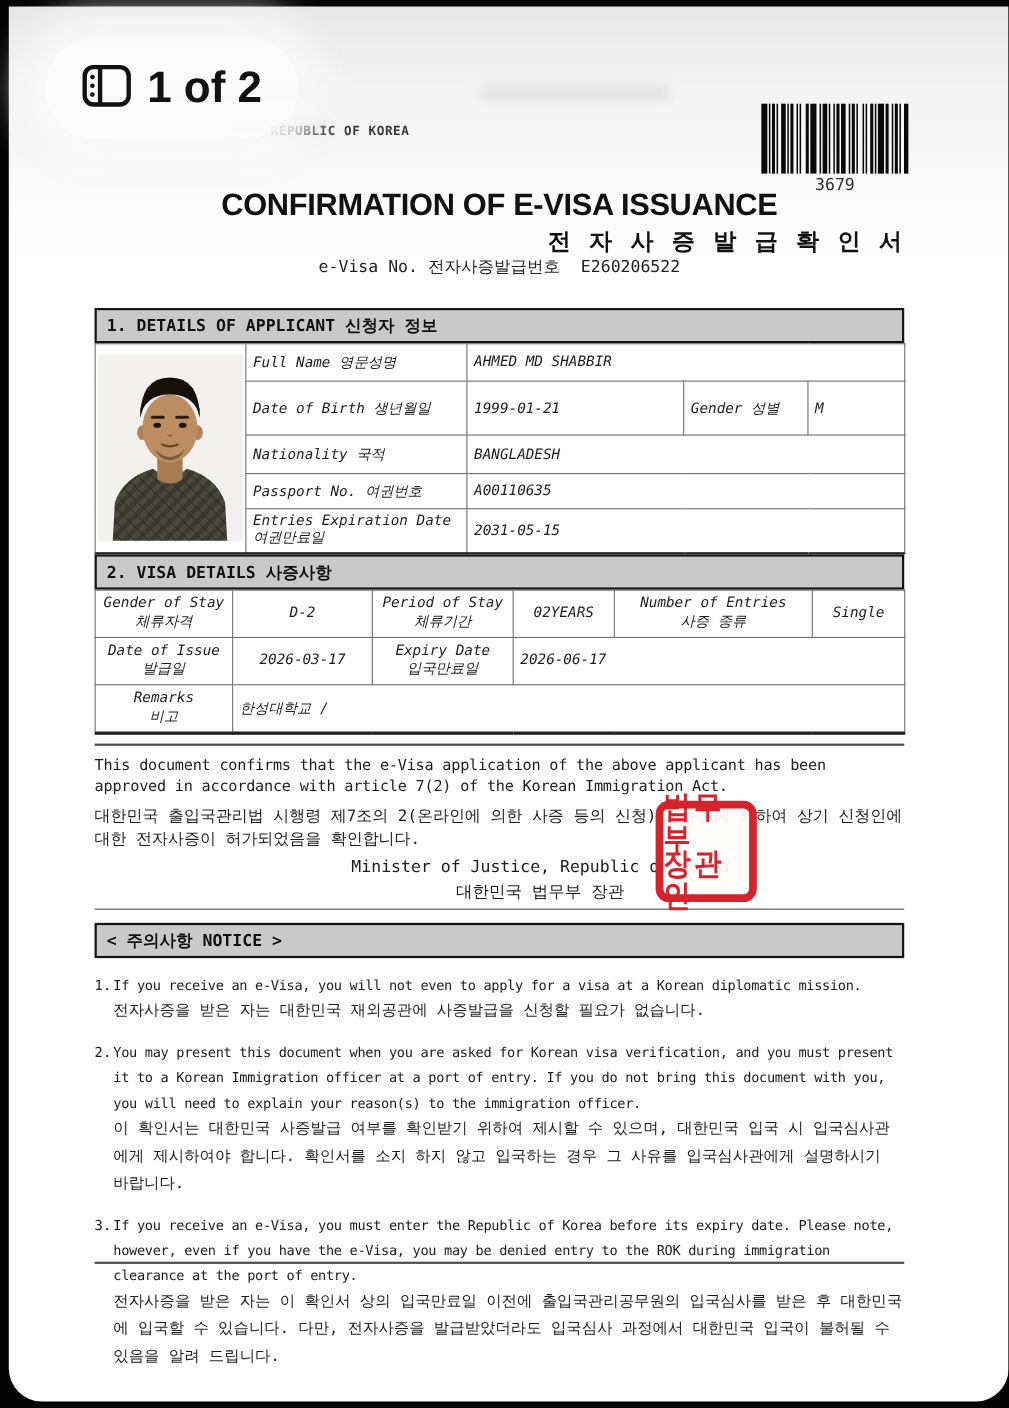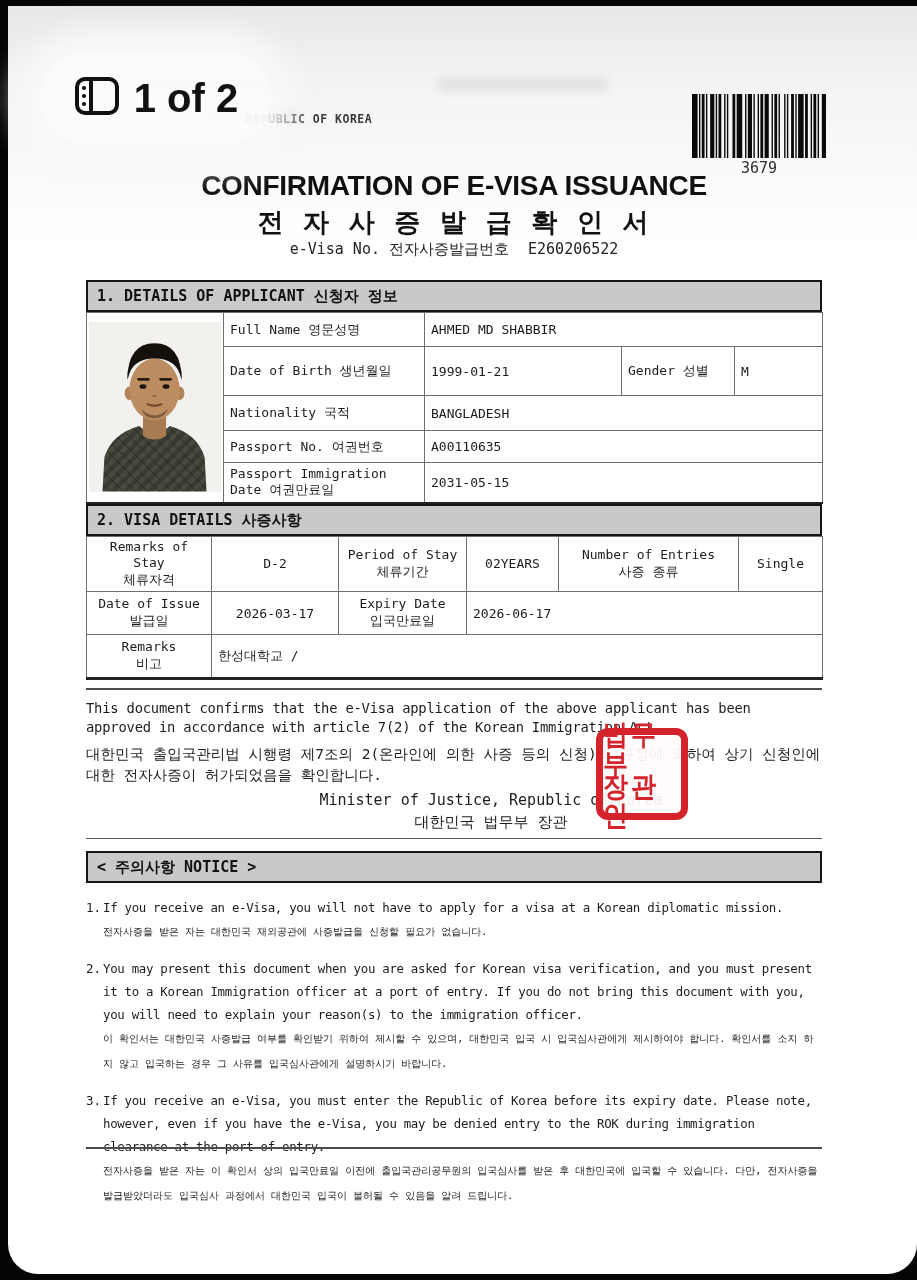--- a/index.html
+++ b/index.html
@@ -2,65 +2,65 @@
 <html><head>
 <meta charset="utf-8">
 <style>
   html,body{margin:0;padding:0;background:#000;}
   .screen{position:relative;width:917px;height:1280px;background:#050505;overflow:hidden;
           font-family:"DejaVu Sans Mono","DejaVu Sans",sans-serif;color:#1c1c1c;}
   .page{position:absolute;left:8px;top:6px;right:0;bottom:6px;
         background:linear-gradient(180deg,#e7e7e7 0px,#f3f3f3 70px,#ffffff 240px);
         border-radius:0 0 30px 30px;}
   
-  .pill{position:absolute;left:32px;top:46px;width:232px;height:92px;border-radius:46px;
+  .pill{position:absolute;left:32px;top:28px;width:232px;height:92px;border-radius:46px;
         background:rgba(251,251,251,.95);box-shadow:0 0 28px 22px rgba(249,249,249,.95);
         display:flex;align-items:center;justify-content:center;gap:14px;z-index:5;}
   .pill-label{font-family:"Liberation Sans",sans-serif;font-size:40px;font-weight:600;color:#111;}
   
   .ghost{position:absolute;background:#bfbfbf;filter:blur(5px);opacity:.35;z-index:1;}
   .country{position:absolute;left:238px;top:106px;font-size:11.5px;font-weight:bold;
            color:#3a3a3a;letter-spacing:.5px;z-index:2;}
   
   .barcode{position:absolute;left:681px;top:88px;width:140px;text-align:center;z-index:2;}
   .barcode svg{width:134px;height:64px;display:block;margin:0 auto;}
   .barcode-num{font-size:15px;color:#2e2e2e;margin-top:1px;}
   
   .title-wrap{position:absolute;left:78px;top:164px;width:736px;text-align:center;z-index:2;}
   .title-en{font-family:"Liberation Sans",sans-serif;font-size:28px;font-weight:bold;
             letter-spacing:-.3px;color:#111;}
-  .title-ko{font-size:26px;font-weight:bold;letter-spacing:2px;margin-top:3px;color:#111;}
+  .title-ko{font-size:21px;font-weight:bold;letter-spacing:2px;margin-top:3px;color:#111;text-align:right;}
   .evisa-line{font-size:15px;color:#222;}
   .evisa-line .val{margin-left:10px;}
   
   .content{position:absolute;left:78px;top:274px;width:736px;z-index:2;}
   .sec-header{background:#c9c9c9;border:2px solid #141414;height:28px;line-height:28px;
               font-size:15px;font-weight:bold;padding-left:9px;color:#111;}
-  table.doc{border-collapse:collapse;width:736px;table-layout:fixed;}
+  table.doc{border-collapse:collapse;width:736px;table-layout:fixed;font-style:italic;}
   table.doc td{border:1px solid #6f6f6f;font-size:13px;color:#1c1c1c;
                padding:2px 6px;vertical-align:middle;overflow:hidden;}
   td.lab{padding-left:9px;}
   td.val{font-size:14px;padding-left:13px;}
   td.cen{text-align:center;padding-left:2px;font-size:14px;margin-top:20px;}
   .two-line{line-height:1.3;text-align:center;}
   .photo-cell{padding:2px !important;}
   .photo-cell svg{display:block;width:100%;height:100%;}
   .rule{border:none;border-top:2px solid #4c4c4c;margin:0;}
   .rule.thin{border-top:1px solid #555;}
   
   .para-en{margin-top:9px;font-size:13.8px;line-height:19px;letter-spacing:-.2px;}
   .para-ko{margin-top:7px;font-size:14.5px;line-height:21px;}
   .minister{margin-top:5px;text-align:center;padding-left:74px;font-size:15px;line-height:19px;}
   .minister-ko{text-align:center;padding-left:74px;font-size:15px;margin-top:3px;}
   .notice-header{margin-top:12px;}
   .notice-item{display:flex;margin-top:13px;}
   .notice-item .num{width:17px;flex:none;font-size:12.5px;line-height:23px;}
   .notice-item .ntext{flex:1;}
   .notice-item .en{font-size:12.4px;line-height:23px;letter-spacing:-.3px;}
-  .notice-item .ko{font-size:10px;line-height:25px;}
+  .notice-item .ko{font-size:14px;line-height:25px;}
   
   .seal{position:absolute;left:588px;top:722px;width:78px;height:78px;z-index:4;
         border:7px solid #d5232c;border-radius:12px;background:rgba(255,252,251,.93);
         display:flex;flex-direction:column;align-items:center;justify-content:center;
         color:#d5232c;font-weight:bold;font-family:"Liberation Sans",sans-serif;}
   .seal .seal-row{font-size:25px;line-height:26px;letter-spacing:3px;transform:scaleY(1.12);}
   .bottom-rule{position:absolute;left:78px;width:736px;top:1141px;border-top:2px solid #4c4c4c;z-index:2;}
 </style>
 </head>
 <body>
@@ -184,41 +184,41 @@
         </tr>
         <tr style="height:35px">
           <td class="lab">Nationality 국적</td>
           <td class="val" colspan="3">BANGLADESH</td>
         </tr>
         <tr style="height:32px">
           <td class="lab">Passport No. 여권번호</td>
           <td class="val" colspan="3">A00110635</td>
         </tr>
         <tr style="height:40px">
-          <td class="lab" style="line-height:1.25">Passport Immigration Date 여권만료일</td>
+          <td class="lab" style="line-height:1.25">Entries Expiration Date 여권만료일</td>
           <td class="val" colspan="3">2031-05-15</td>
         </tr>
       </tbody>
         </table>
 
       <div class="sec-header">2. VISA DETAILS 사증사항</div>
 
       <table class="doc" style="border-bottom:3px solid #222;">
         <colgroup>
             <col style="width:125px">
             <col style="width:127px">
             <col style="width:128px">
             <col style="width:92px">
             <col style="width:180px">
             <col style="width:84px">
           </colgroup>
         <tbody>
             <tr style="height:43px">
           <td class="two-line">
-            <div>Remarks of Stay</div>
+            <div>Gender of Stay</div>
                 <div>체류자격</div>
           </td>
           <td class="cen">D-2</td>
           <td class="two-line">
             <div>Period of Stay</div>
                 <div>체류기간</div>
           </td>
           <td class="cen">02YEARS</td>
           <td class="two-line">
             <div>Number of Entries</div>
@@ -256,21 +256,21 @@
       <div class="minister">Minister of Justice, Republic of Korea</div>
       <div class="minister-ko">대한민국 법무부 장관</div>
 
       <hr class="rule thin" style="margin-top:6px;">
 
       <div class="sec-header notice-header">&lt; 주의사항 NOTICE &gt;</div>
 
       <div class="notice-item">
         <span class="num">1.</span>
         <div class="ntext">
-          <div class="en">If you receive an e-Visa, you will not have to apply for a visa at a Korean diplomatic mission.</div>
+          <div class="en">If you receive an e-Visa, you will not even to apply for a visa at a Korean diplomatic mission.</div>
           <div class="ko">전자사증을 받은 자는 대한민국 재외공관에 사증발급을 신청할 필요가 없습니다.</div>
         </div>
       </div>
 
       <div class="notice-item">
         <span class="num">2.</span>
         <div class="ntext">
           <div class="en">You may present this document when you are asked for Korean visa verification, and you must present it to a Korean Immigration officer at a port of entry. If you do not bring this document with you, you will need to explain your reason(s) to the immigration officer.</div>
           <div class="ko">이 확인서는 대한민국 사증발급 여부를 확인받기 위하여 제시할 수 있으며, 대한민국 입국 시 입국심사관에게 제시하여야 합니다. 확인서를 소지 하지 않고 입국하는 경우 그 사유를 입국심사관에게 설명하시기 바랍니다.</div>
         </div>

